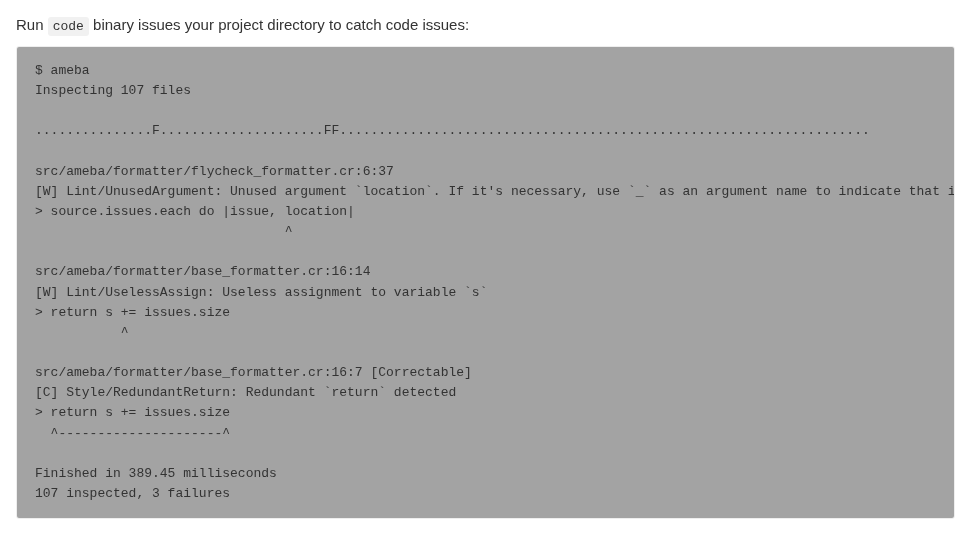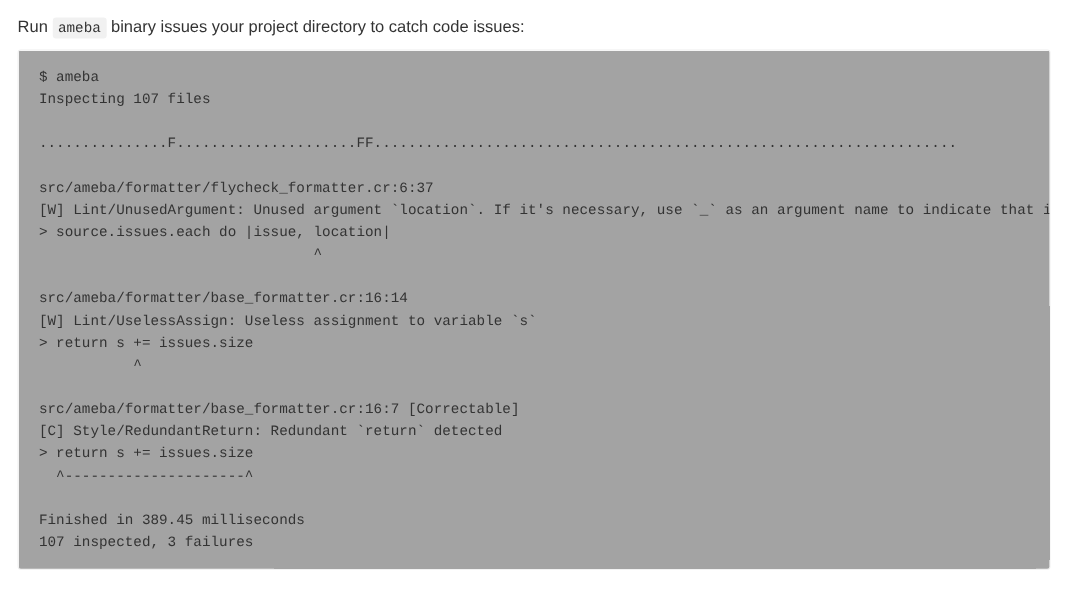--- a/index.html
+++ b/index.html
@@ -45,21 +45,21 @@
       background: #f0f0f0;
     }
     .code-block::-webkit-scrollbar-thumb {
       background: #bdbdbd;
     }
   </style>
 </head>
 <body>
 
 <p class="intro">
-  <span>Run </span><code>ameba</code><span> binary issues your project directory to catch code issues:</span>
+  <span>Run </span><code>code</code><span> binary issues your project directory to catch code issues:</span>
 </p>
 
 <div class="code-block">$ ameba
 Inspecting 107 files
 
 ...............F.....................FF....................................................................
 
 src/ameba/formatter/flycheck_formatter.cr:6:37
 [W] Lint/UnusedArgument: Unused argument `location`. If it's necessary, use `_` as an argument name to indicate that it won't be used.
 &gt; source.issues.each do |issue, location|

